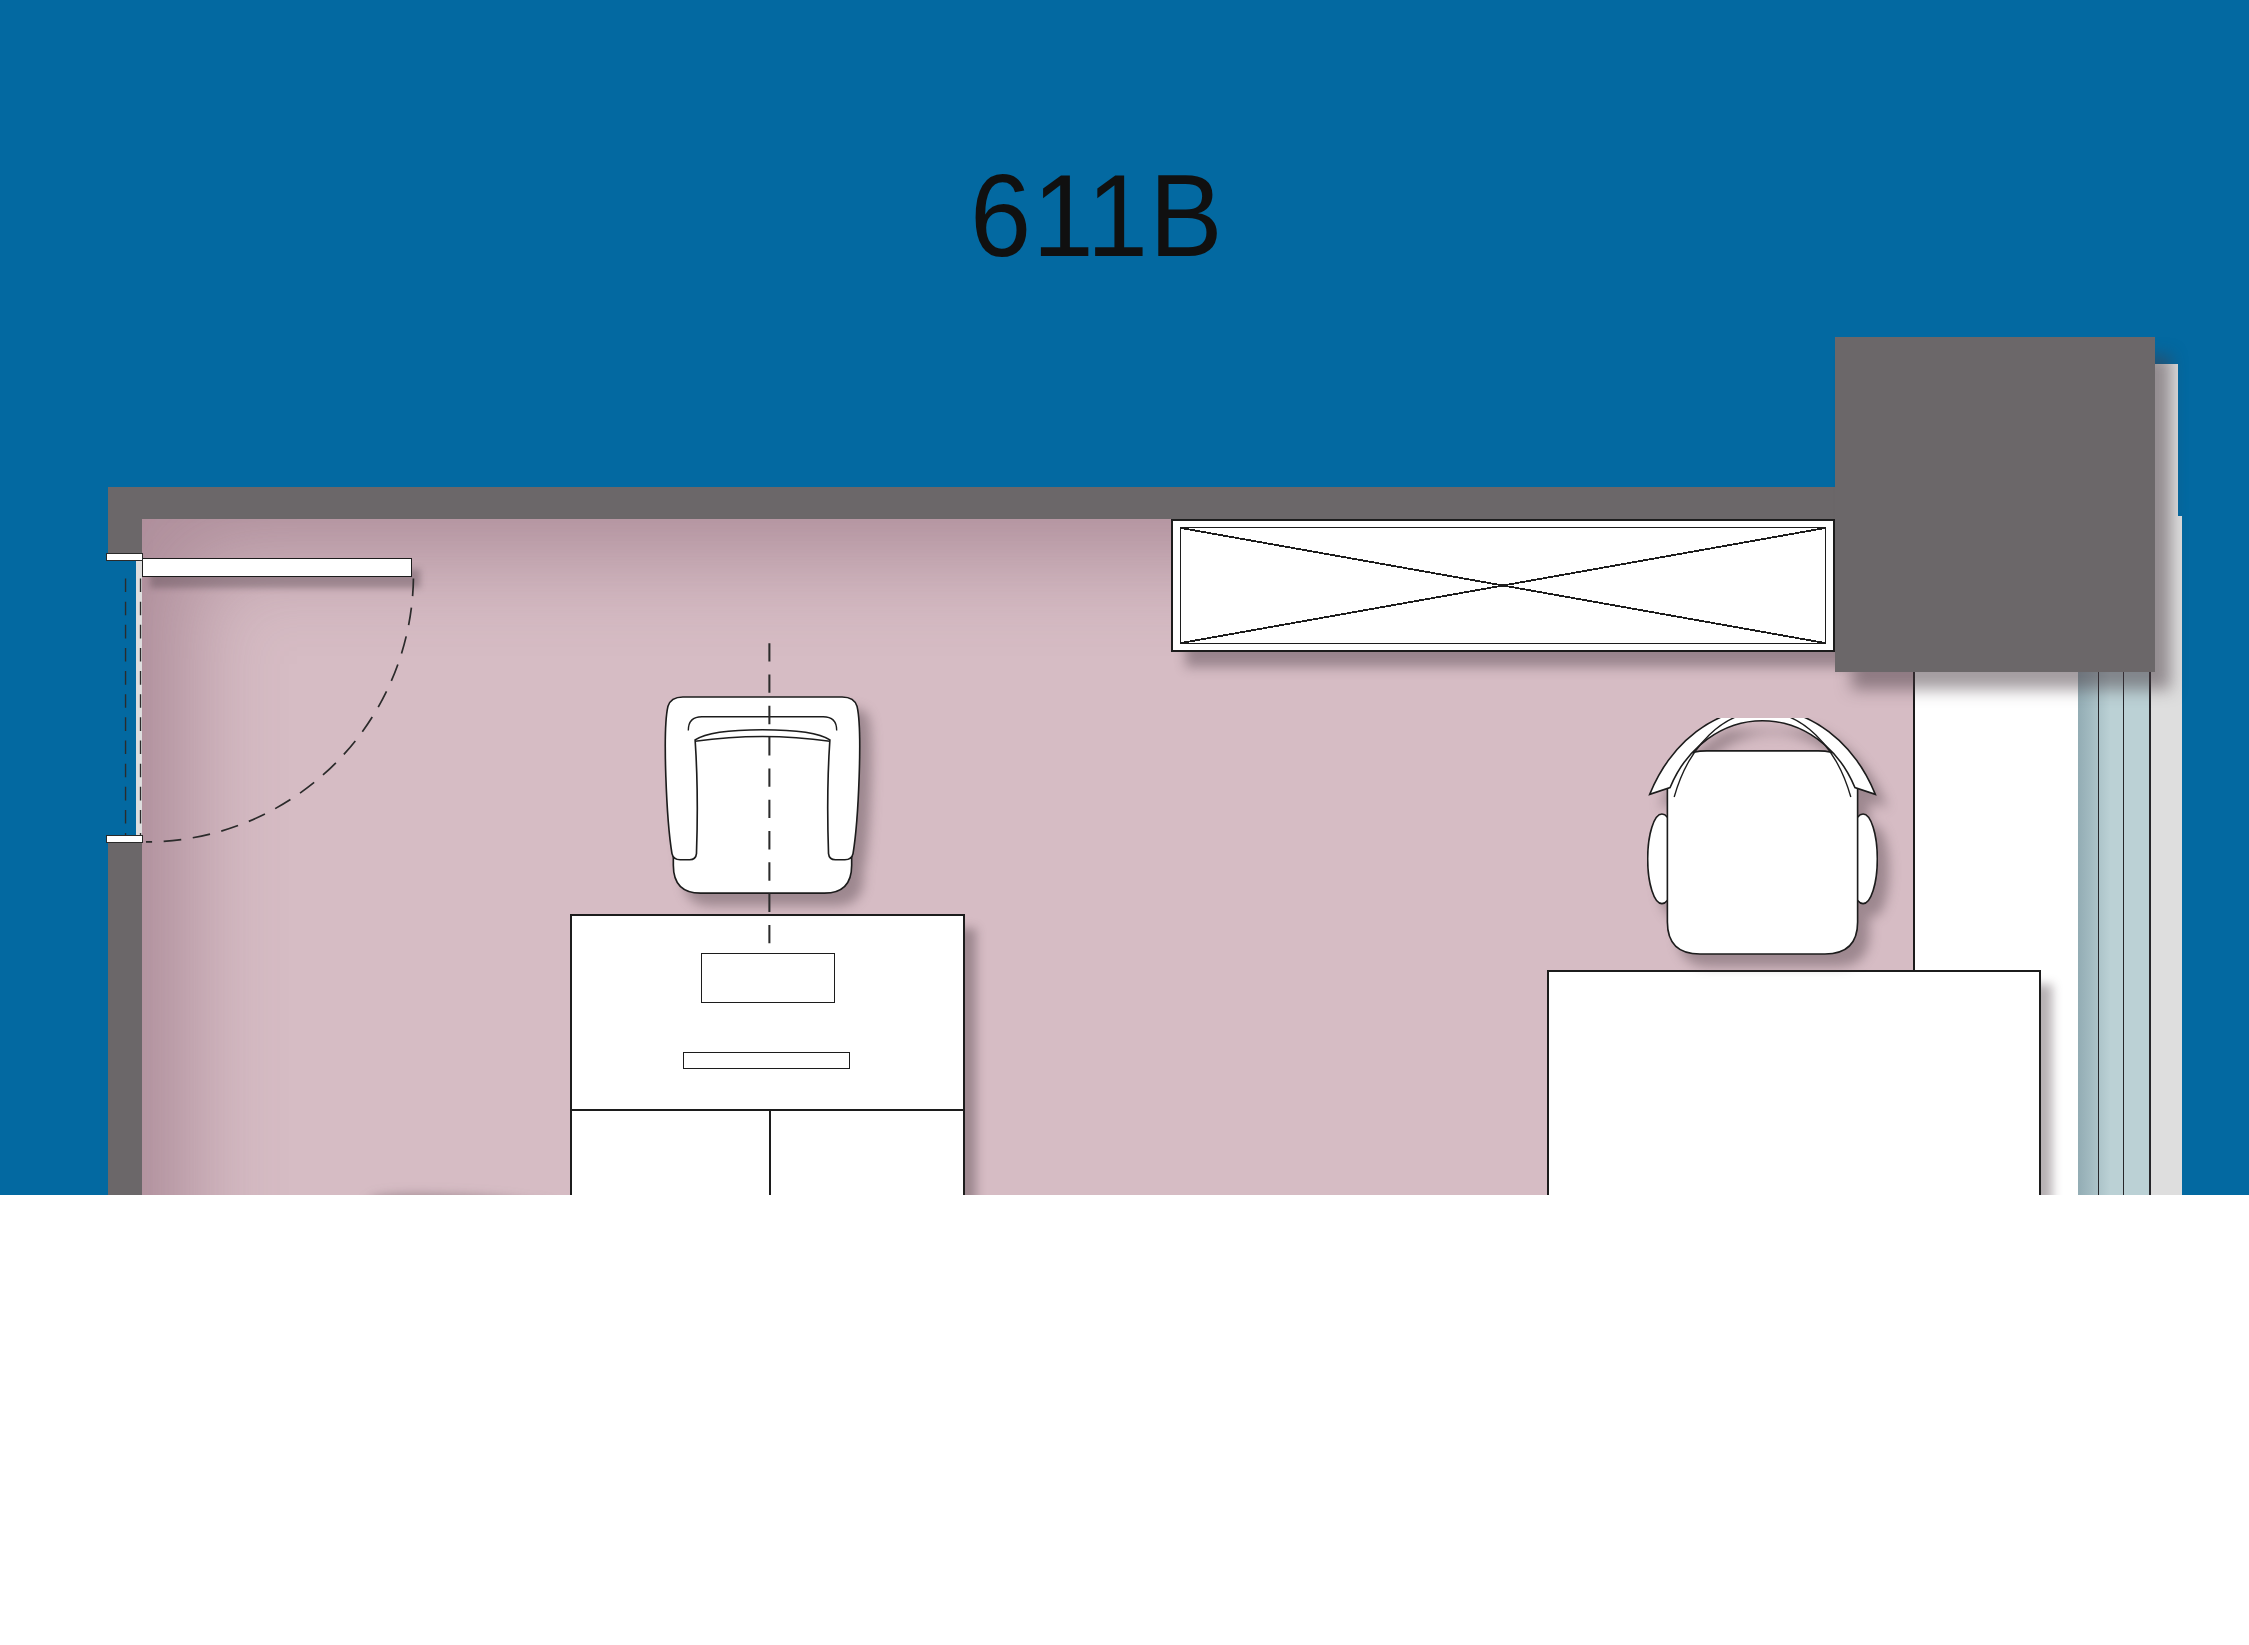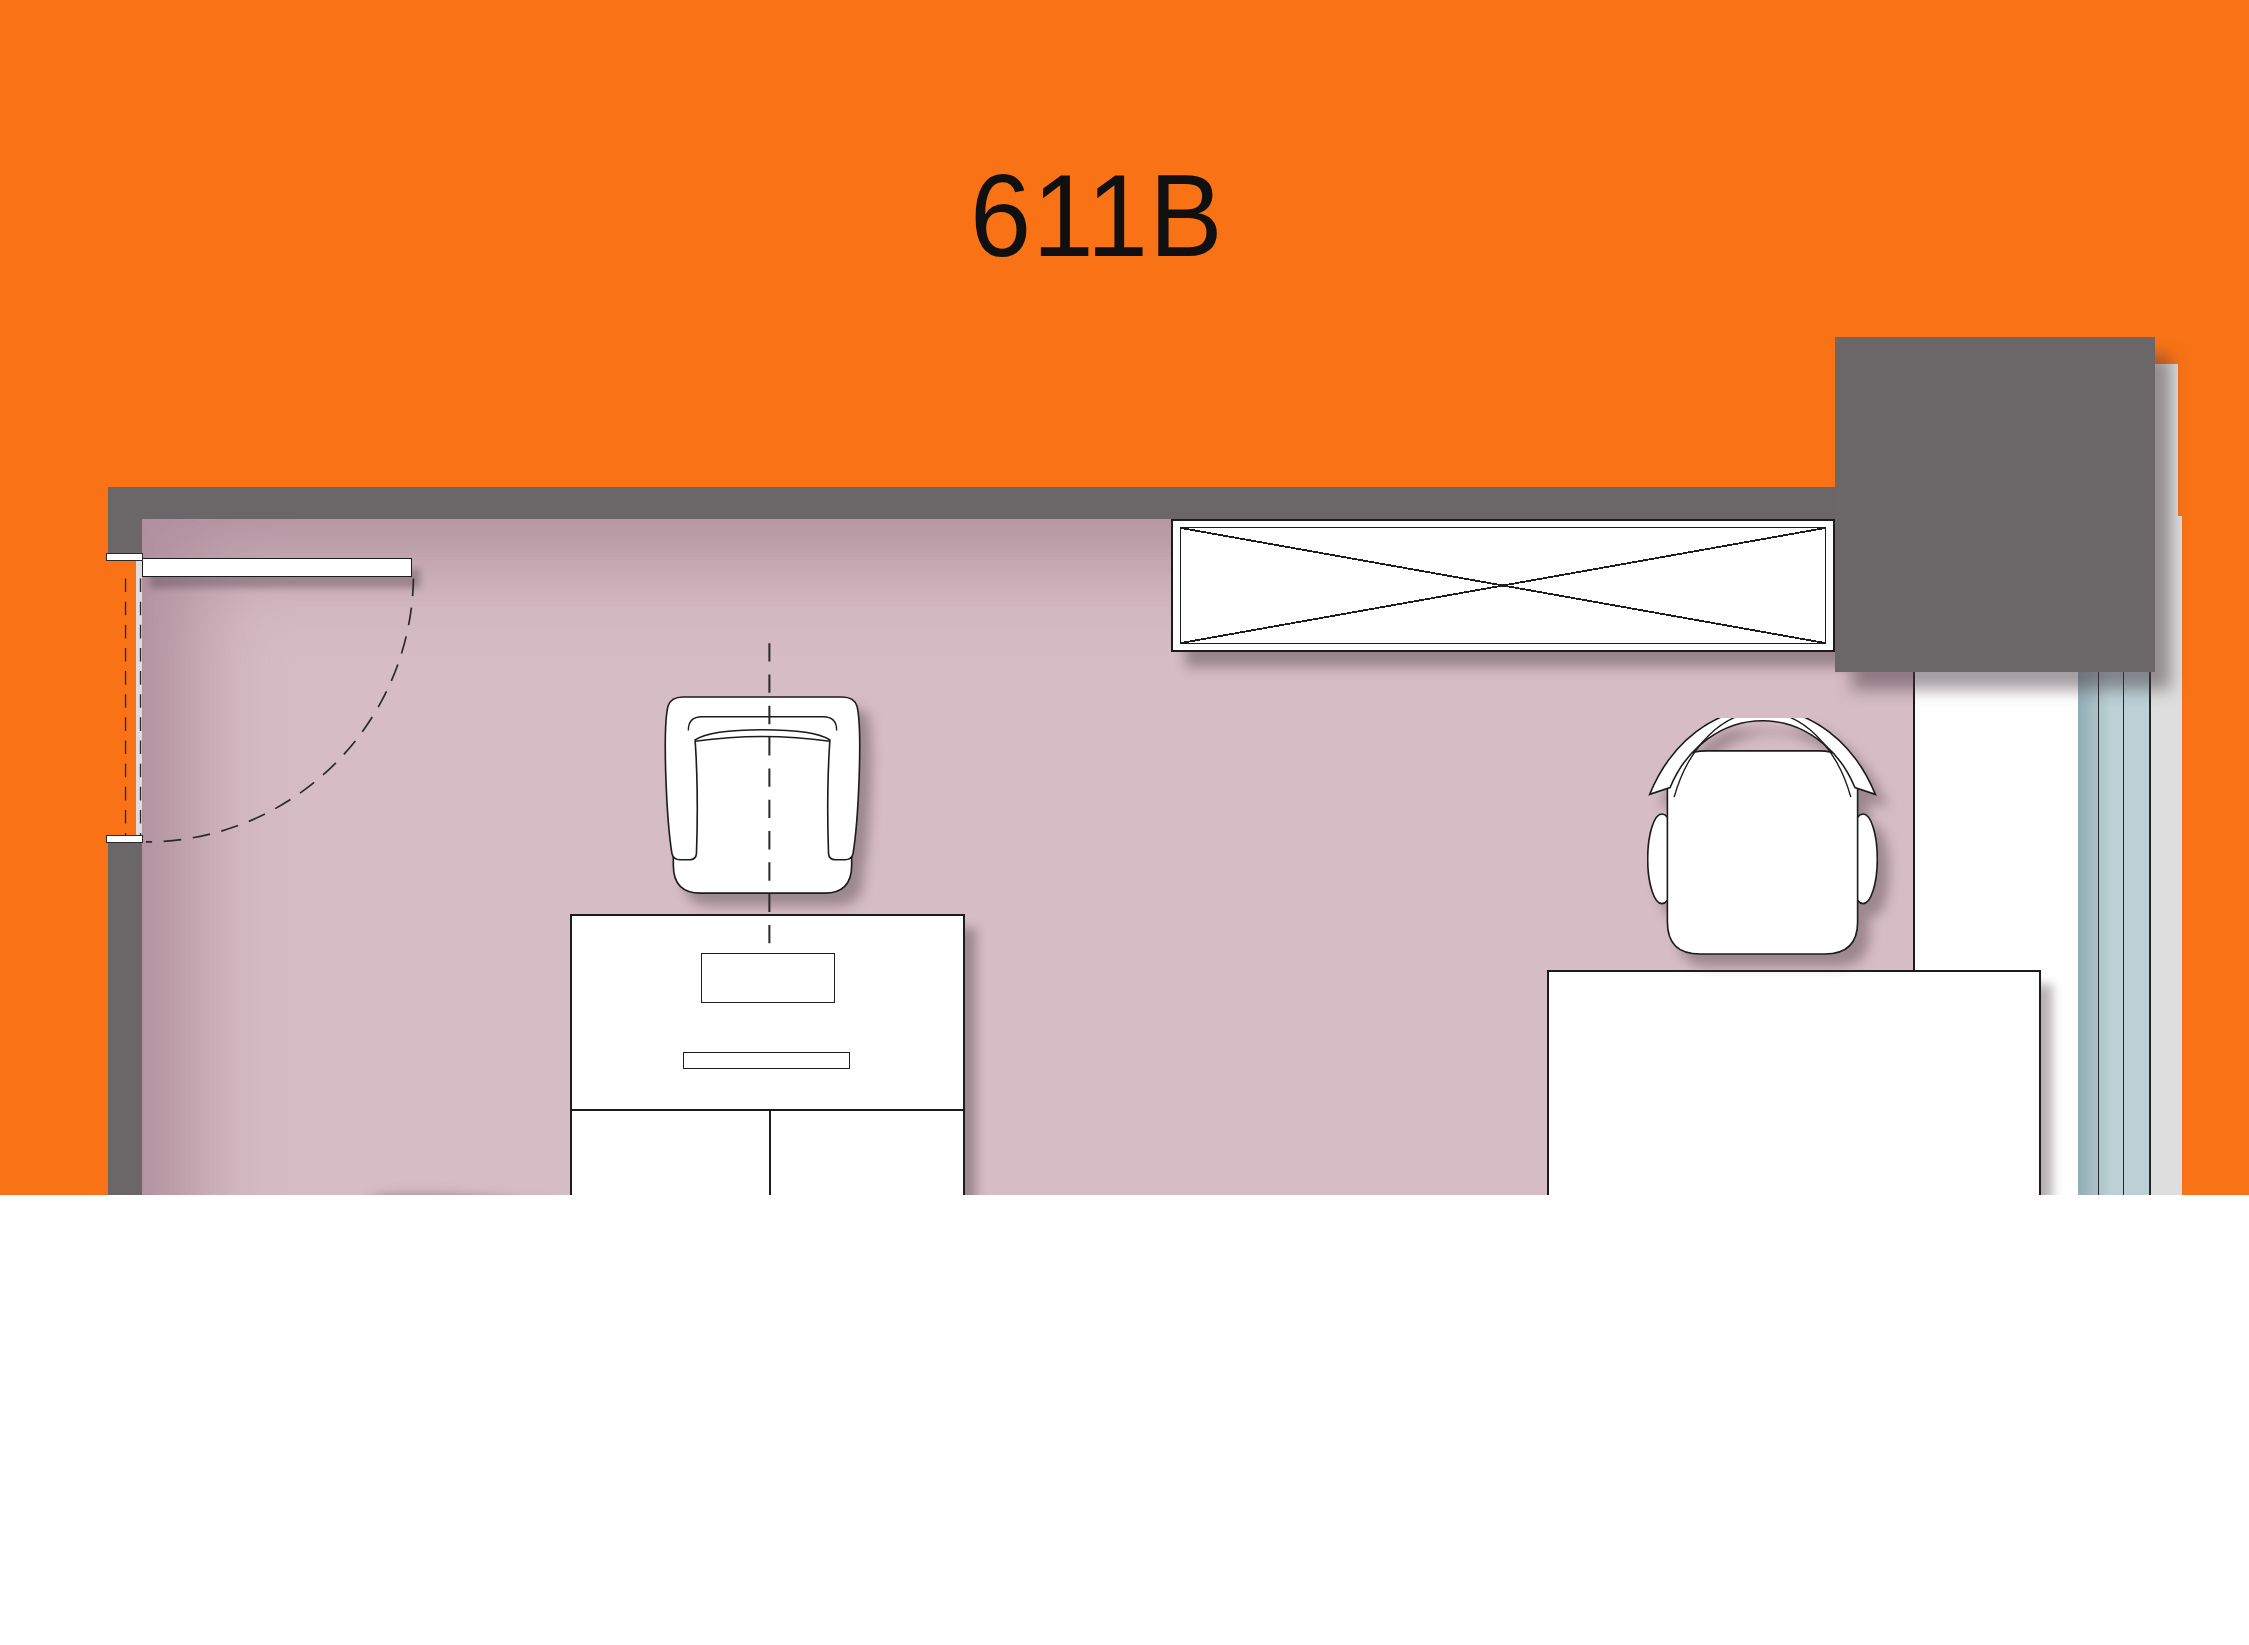--- a/index.html
+++ b/index.html
@@ -1,20 +1,20 @@
 <!DOCTYPE html>
 <html style="--wall: #6b6769; --floor: #d6bcc4; --glass: #bbd1d5; --glass-dark: #8fa9b1; --line: #1c1c1c; --dash: #2b2b2b; --page-shadow: #dedede; --furniture: #ffffff;font-size:11px"><head>
 <meta charset="utf-8">
 <style>
   :root{
     --wall:#6b6769; --floor:#d6bcc4; --glass:#bbd1d5; --glass-dark:#8fa9b1;
     --line:#1c1c1c; --dash:#2b2b2b; --page-shadow:#dedede; --furniture:#ffffff;
   }
   html,body{margin:0;padding:0;background:#ffffff;}
-  #canvas{position:relative;width:2250px;height:1195px;background:#f97316;overflow:hidden;
+  #canvas{position:relative;width:2250px;height:1195px;background:#0369a1;overflow:hidden;
           font-family:"Liberation Sans", sans-serif;}
   #canvas *{box-sizing:border-box;}
   .abs{position:absolute;}
 
   
   .sh{background:var(--page-shadow);z-index:0;}
   .sh-room{left:136px;top:516px;width:2046px;height:1070px;}
   .sh-col{left:1858px;top:364px;width:320px;height:332px;}
 
   

